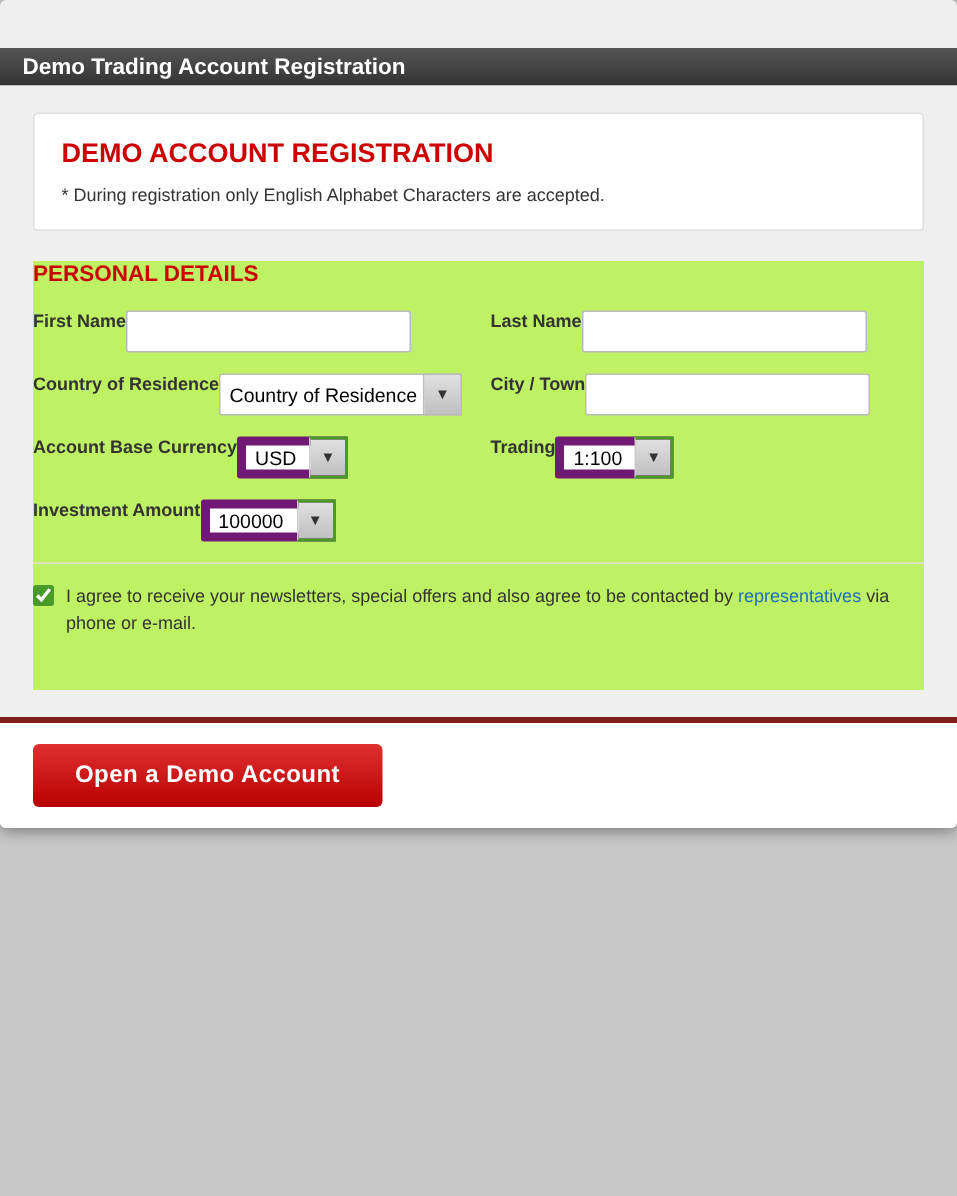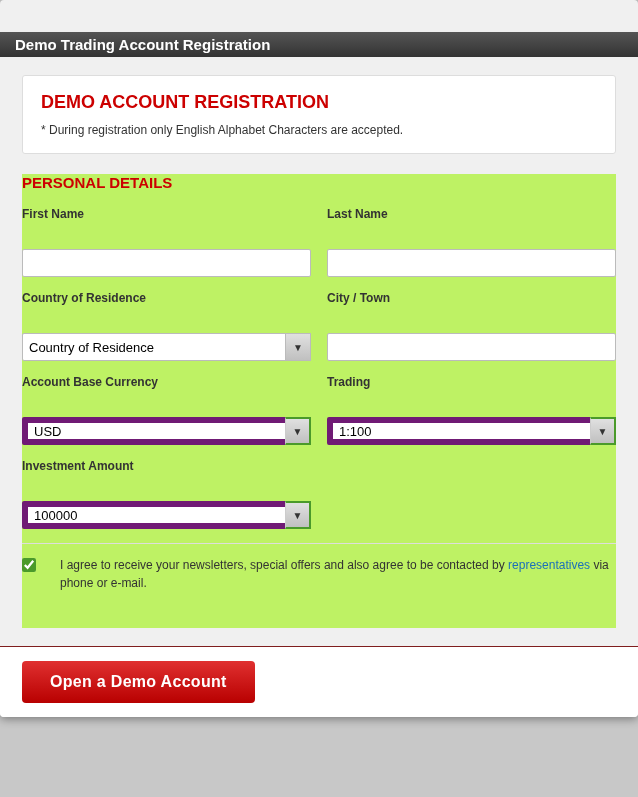--- a/index.html
+++ b/index.html
@@ -61,22 +61,21 @@
       padding: 0 0 10px 0;
     }
     .form-row {
       display: flex;
       gap: 16px;
       margin-bottom: 14px;
     }
     .form-group {
       flex: 1;
       display: flex;
-      flex-direction: column;
-      gap: 24px;
+      flex-direction: row;
     }
     .form-label {
       font-size: 12px;
       font-weight: bold;
       color: #333;
       margin-bottom: 4px;
     }
     .form-input {
       height: 28px;
       border: 1px solid #bbb;
@@ -124,21 +123,21 @@
       color: #333;
     }
     .select-arrow.green-border {
       border: 2px solid #4a9a2a;
       border-left: 1px solid #ccc;
       height: 28px;
     }
     .checkbox-row {
       display: flex;
       align-items: flex-start;
-      gap: 24px;
+      gap: 8px;
       margin: 10px 0 18px 0;
       padding: 12px 0 8px 0;
       border-top: 1px solid #ddd;
     }
     .checkbox-input {
       margin-top: 2px;
       width: 14px;
       height: 14px;
       accent-color: #4a9a2a;
       flex-shrink: 0;
@@ -148,21 +147,21 @@
       font-size: 12px;
       color: #333;
       line-height: 1.5;
     }
     .checkbox-label a {
       color: #1a6fba;
       text-decoration: none;
     }
     .button-bar {
       background: #fff;
-      border-top: 1px solid #7f1d1d;
+      border-top: 4px solid #7f1d1d;
       padding: 14px 22px;
     }
     .open-account-btn {
       background: linear-gradient(to bottom, #e03030, #b80000);
       color: #fff;
       border: none;
       border-radius: 4px;
       padding: 12px 28px;
       font-size: 16px;
       font-weight: bold;

